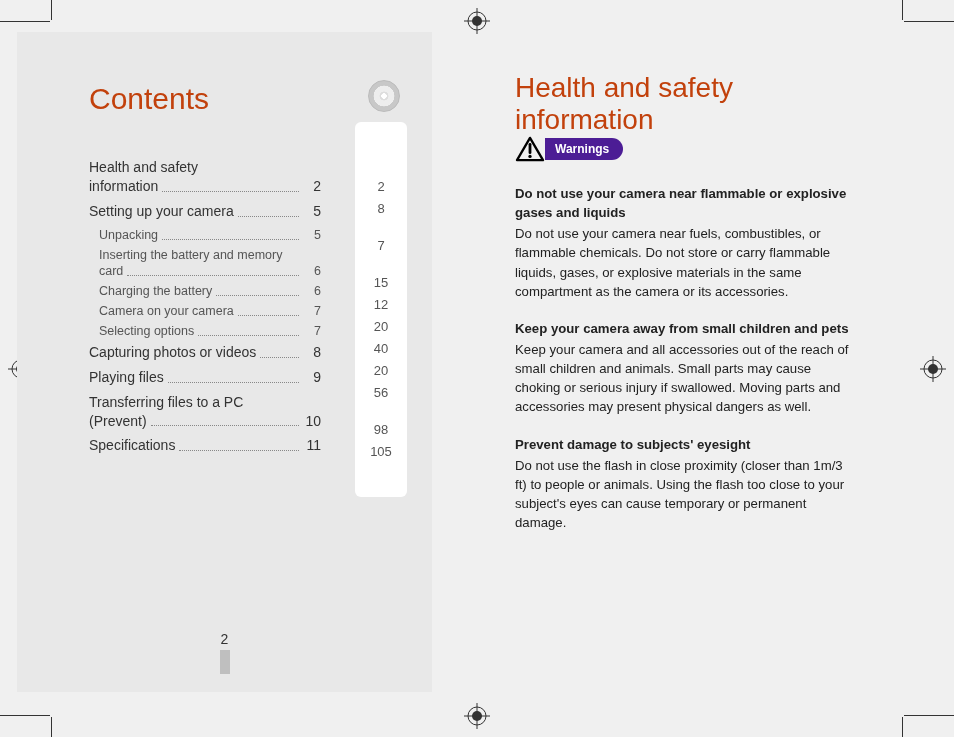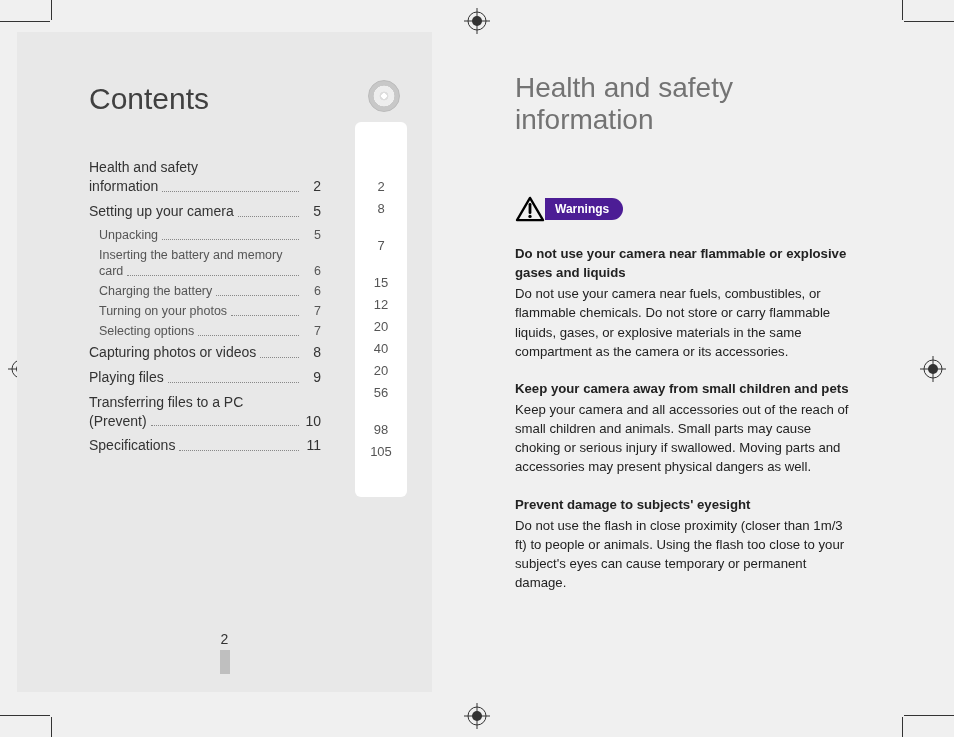--- a/index.html
+++ b/index.html
@@ -52,21 +52,21 @@
     text-align: center;
     font-size: 13px;
     color: #555;
     line-height: 1;
   }
   .white-col div { margin-bottom: 9px; }
 
   h1.contents-title {
     font-size: 30px;
     font-weight: 400;
-    color: #404040;
+    color: #c2410c;
     margin-bottom: 42px;
     letter-spacing: 0px;
   }
   .cd-icon {
     position: absolute;
     right: 32px; top: 48px;
     width: 32px; height: 32px;
     border-radius: 50%;
     background: radial-gradient(circle, #fff 0 12%, #ddd 14% 20%, #eee 22% 48%, #c8c8c8 50% 99%);
     border: 1px solid #bbb;
@@ -89,22 +89,21 @@
     position: absolute;
     left: 50%; bottom: 18px;
     transform: translateX(-50%);
     width: 10px; height: 24px;
     background: #bfbfbf;
   }
 
   h1.right-title {
     font-size: 28px;
     font-weight: 400;
-    color: #737373;
-    margin-bottom: 60px;
+    color: #c2410c;
     letter-spacing: 0;
   }
   .warning-badge {
     display: flex; align-items: center; gap: 6px;
     margin-bottom: 22px;
   }
   .warn-tri { width: 30px; height: 26px; }
   .warn-pill {
     background: #4c1d95;
     color: #fff;
@@ -187,21 +186,21 @@
               <span class="toc-dots"></span>
               <span class="toc-page">6</span>
             </div>
           </div>
           <div class="toc-item sub">
             <span class="toc-label">Charging the battery</span>
             <span class="toc-dots"></span>
             <span class="toc-page">6</span>
           </div>
           <div class="toc-item sub">
-            <span class="toc-label">Turning on your photos</span>
+            <span class="toc-label">Camera on your camera</span>
             <span class="toc-dots"></span>
             <span class="toc-page">7</span>
           </div>
           <div class="toc-item sub">
             <span class="toc-label">Selecting options</span>
             <span class="toc-dots"></span>
             <span class="toc-page">7</span>
           </div>
           <div class="toc-item">
             <span class="toc-label">Capturing photos or videos</span>

